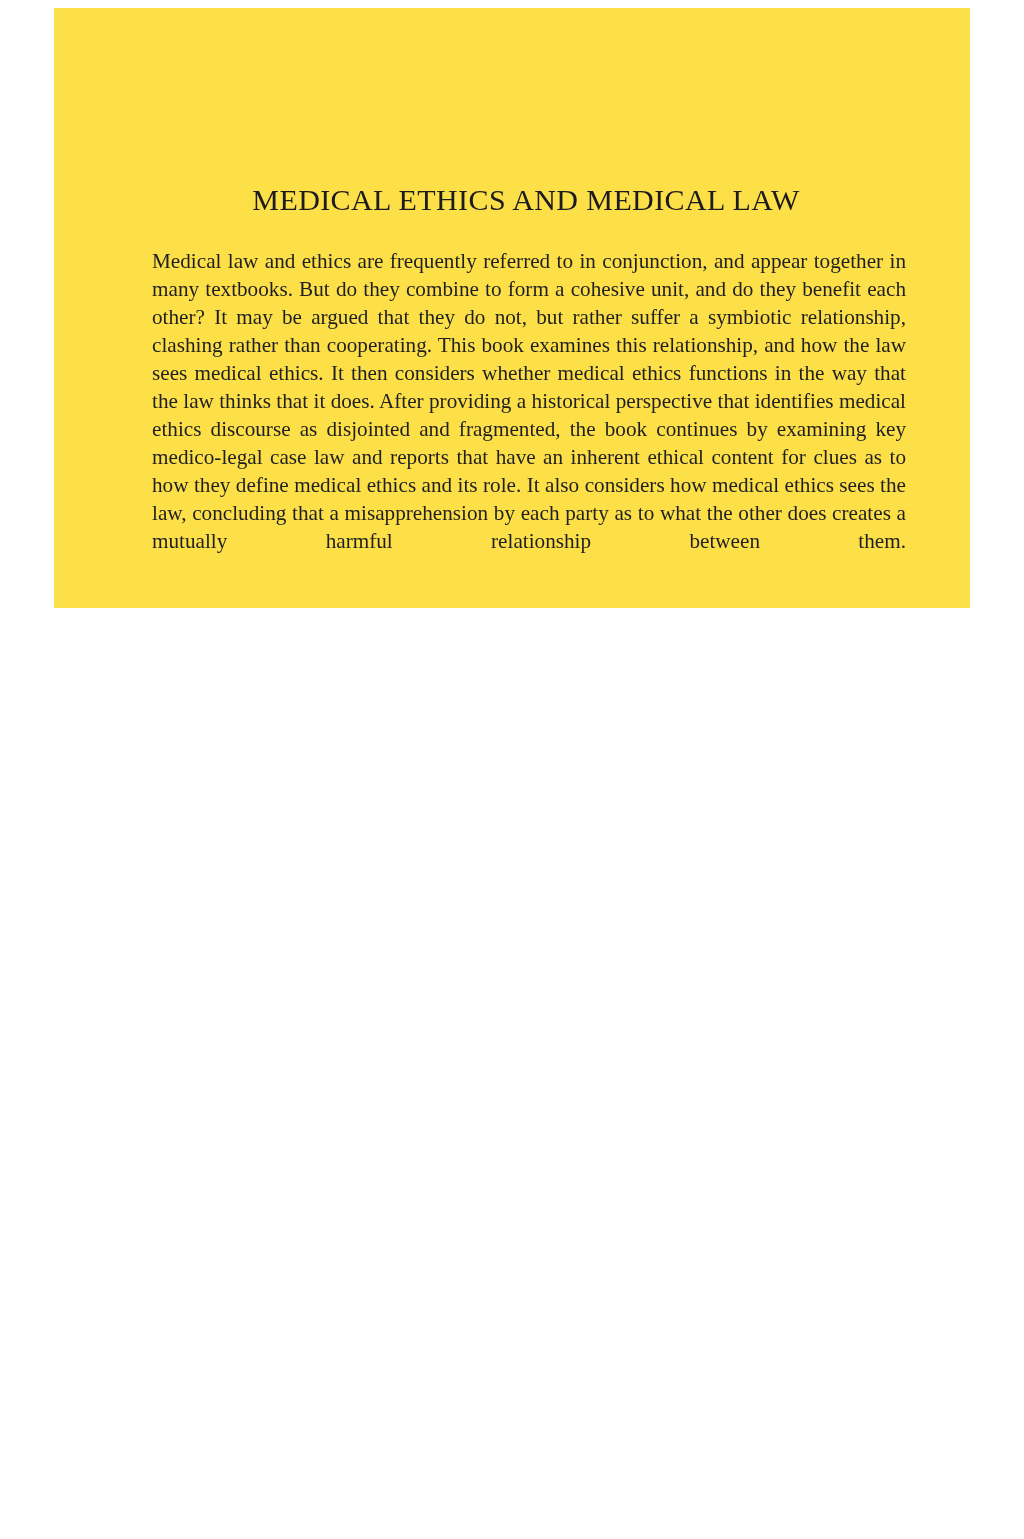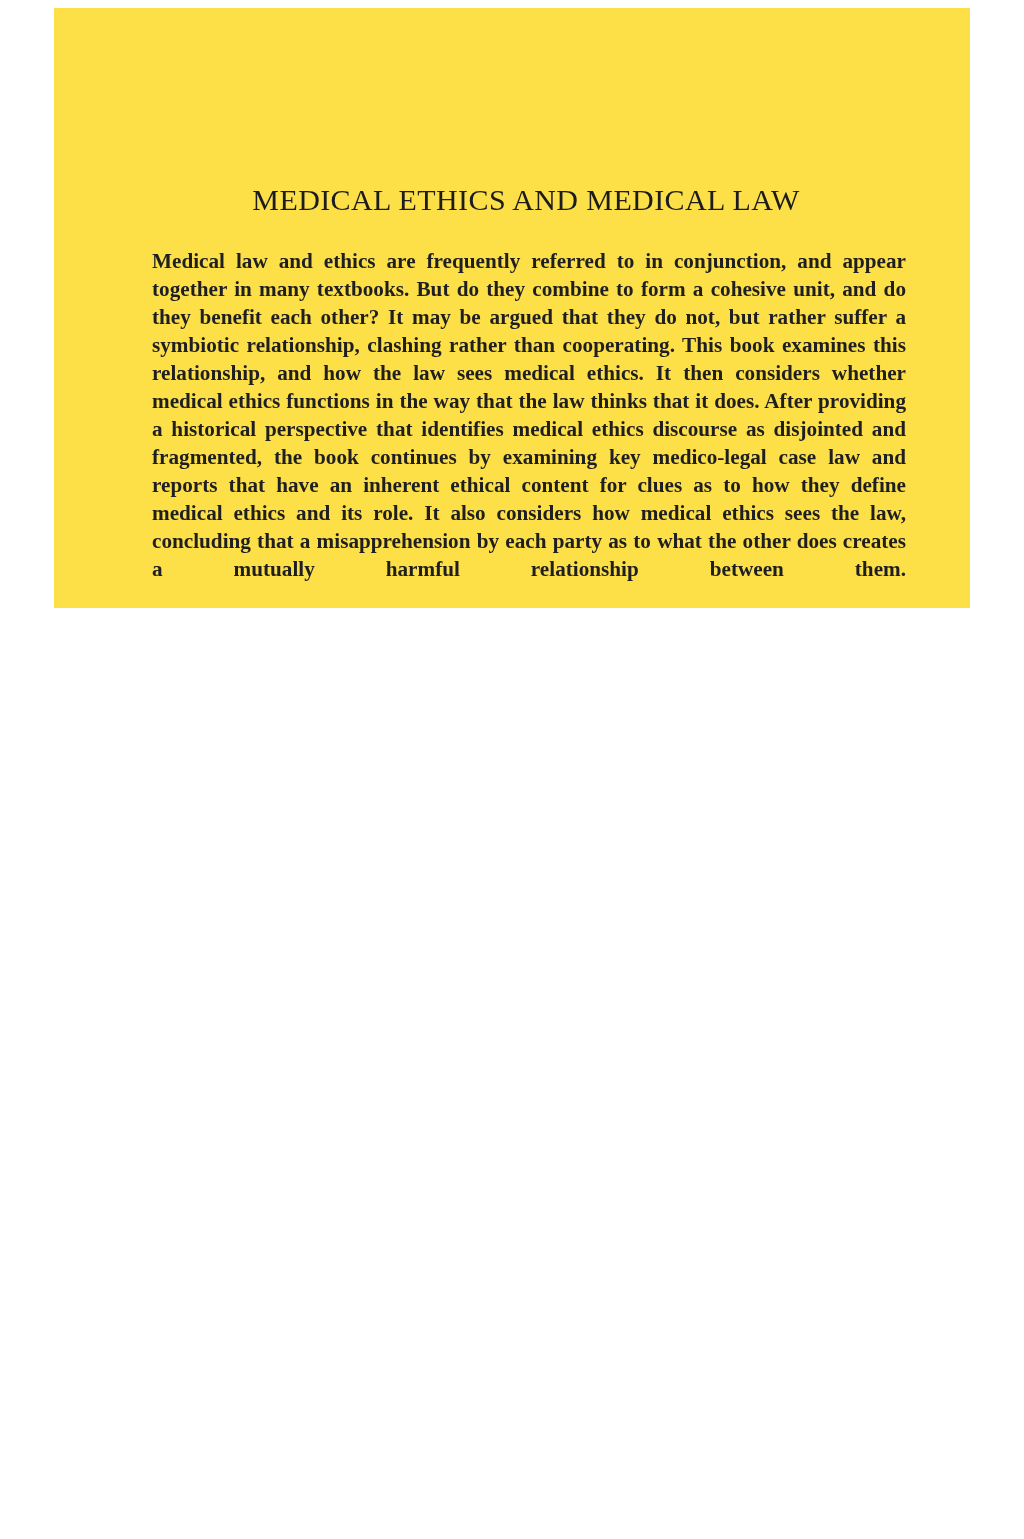--- a/index.html
+++ b/index.html
@@ -47,21 +47,21 @@
   .abstract {
     position: absolute;
     left: 98px;
     top: 239px;
     width: 754px;
     margin: 0;
     padding: 0;
     font-family: "Liberation Serif", "DejaVu Serif", serif;
     font-size: 21.2px;
     line-height: 28px;
-    font-weight: 700;
+    font-weight: 400;
     text-align: justify;
     text-justify: inter-word;
     color: #1f1f22;
     hyphens: none;
     -webkit-hyphens: none;
   }
 
   .abstract::after {
     content: "";
     display: inline-block;

